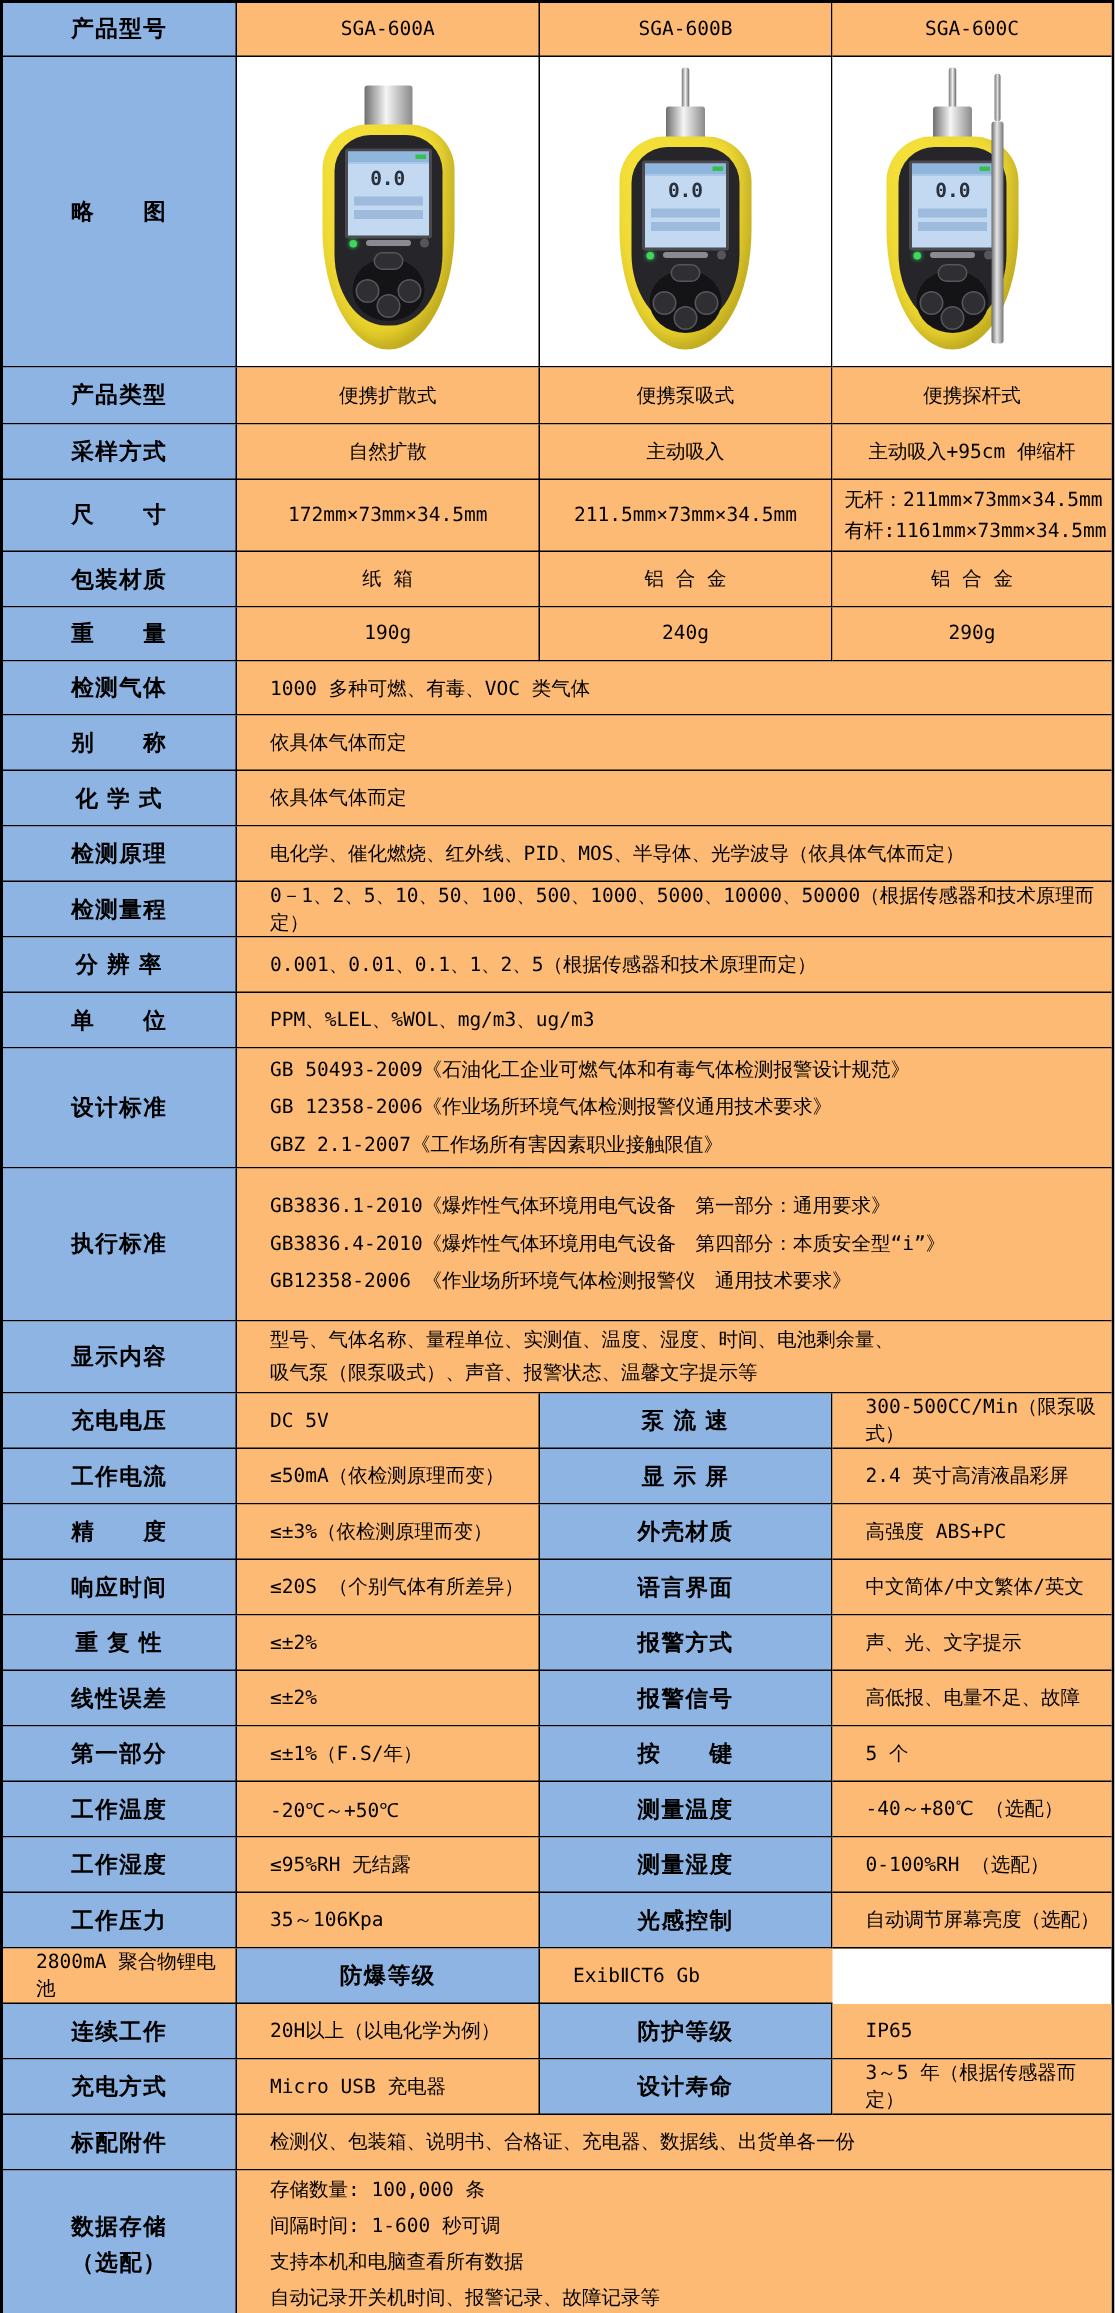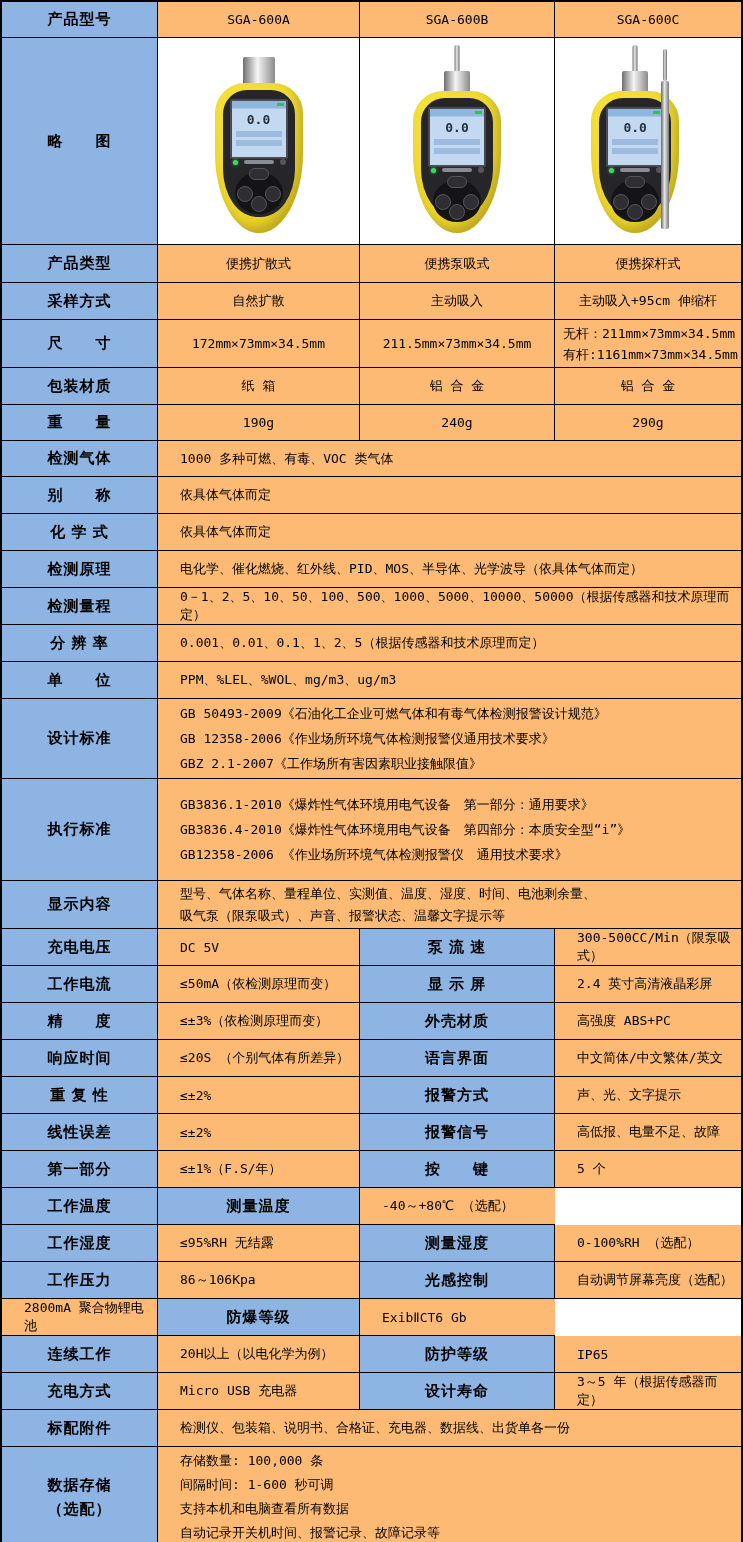--- a/index.html
+++ b/index.html
@@ -282,32 +282,33 @@
     <div class="c v vl">高低报、电量不足、故障</div>
   </div>
   <div class="r" style="height:37px">
     <div class="c h">第一部分</div>
     <div class="c v vl">≤±1%（F.S/年）</div>
     <div class="c h">按　　键</div>
     <div class="c v vl">5 个</div>
   </div>
   <div class="r" style="height:37px">
     <div class="c h">工作温度</div>
+    <div class="c v vl">-20℃～+50℃</div>
     <div class="c h">测量温度</div>
     <div class="c v vl">-40～+80℃ （选配）</div>
   </div>
   <div class="r" style="height:37px">
     <div class="c h">工作湿度</div>
     <div class="c v vl">≤95%RH 无结露</div>
     <div class="c h">测量湿度</div>
     <div class="c v vl">0-100%RH （选配）</div>
   </div>
   <div class="r" style="height:37px">
     <div class="c h">工作压力</div>
-    <div class="c v vl">86～106Kpa</div>
+    <div class="c v vl">35～106Kpa</div>
     <div class="c h">光感控制</div>
     <div class="c v vl">自动调节屏幕亮度（选配）</div>
   </div>
   <div class="r" style="height:37px">
     <div class="c v vl">2800mA 聚合物锂电池</div>
     <div class="c h">防爆等级</div>
     <div class="c v vl">ExibⅡCT6 Gb</div>
   </div>
   <div class="r" style="height:37px">
     <div class="c h">连续工作</div>

